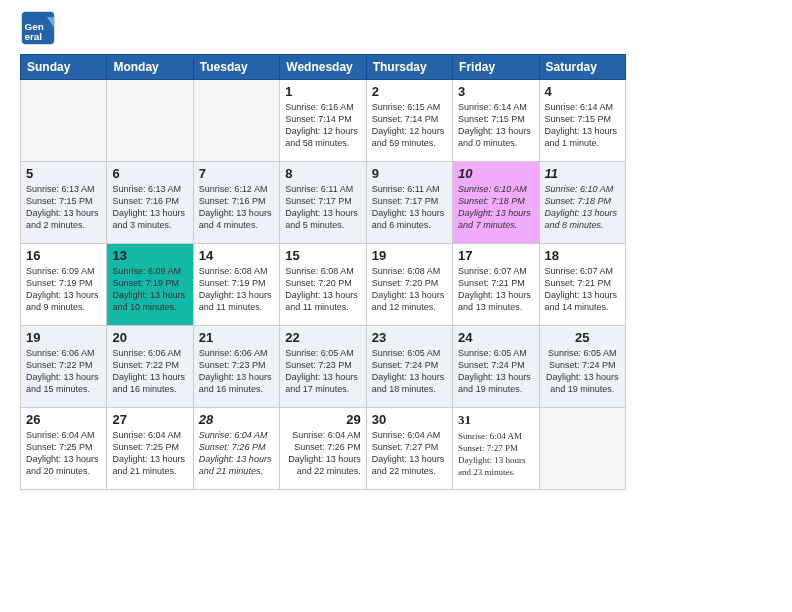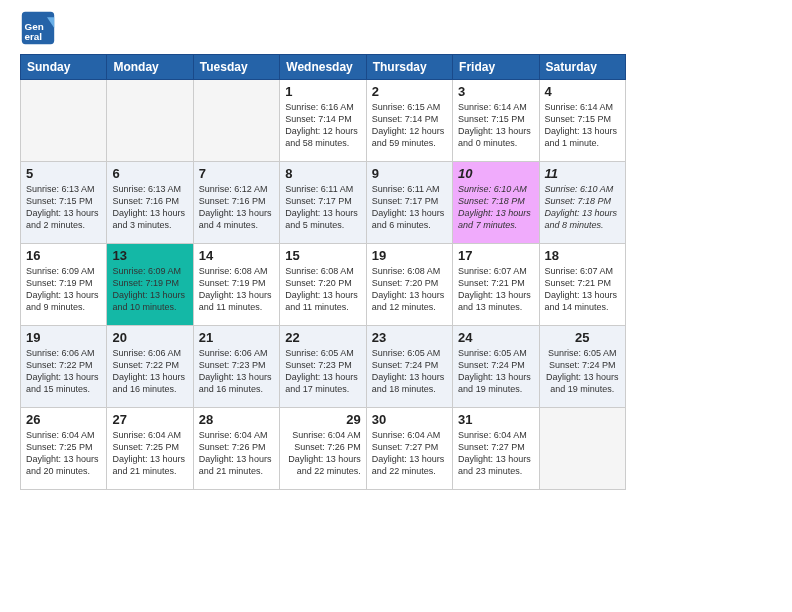--- a/index.html
+++ b/index.html
@@ -327,42 +327,42 @@
 Daylight: 13 hours
 and 20 minutes.</div>
           </td>
           <td style="background: rgb(255, 255, 255);">
             <div class="day-number">27</div>
             <div class="day-info" style="white-space: pre-line;">Sunrise: 6:04 AM
 Sunset: 7:25 PM
 Daylight: 13 hours
 and 21 minutes.</div>
           </td>
-          <td style="background: rgb(255, 255, 255);">
+          <td style="background: rgb(255, 255, 255); font-style: italic;">
             <div class="day-number">28</div>
             <div class="day-info" style="white-space: pre-line;">Sunrise: 6:04 AM
 Sunset: 7:26 PM
 Daylight: 13 hours
 and 21 minutes.</div>
           </td>
           <td style="background: rgb(255, 255, 255); text-align: right;">
             <div class="day-number">29</div>
             <div class="day-info" style="white-space: pre-line;">Sunrise: 6:04 AM
 Sunset: 7:26 PM
 Daylight: 13 hours
 and 22 minutes.</div>
           </td>
           <td style="background: rgb(255, 255, 255);">
             <div class="day-number">30</div>
             <div class="day-info" style="white-space: pre-line;">Sunrise: 6:04 AM
 Sunset: 7:27 PM
 Daylight: 13 hours
 and 22 minutes.</div>
           </td>
-          <td style="background: rgb(255, 255, 255);">
+          <td style="background: rgb(255, 255, 255); font-family: Liberation Serif, serif;">
             <div class="day-number">31</div>
             <div class="day-info" style="white-space: pre-line;">Sunrise: 6:04 AM
 Sunset: 7:27 PM
 Daylight: 13 hours
 and 23 minutes.</div>
           </td>
           <td class="empty"></td>
         </tr>
       </tbody>
   </table>

